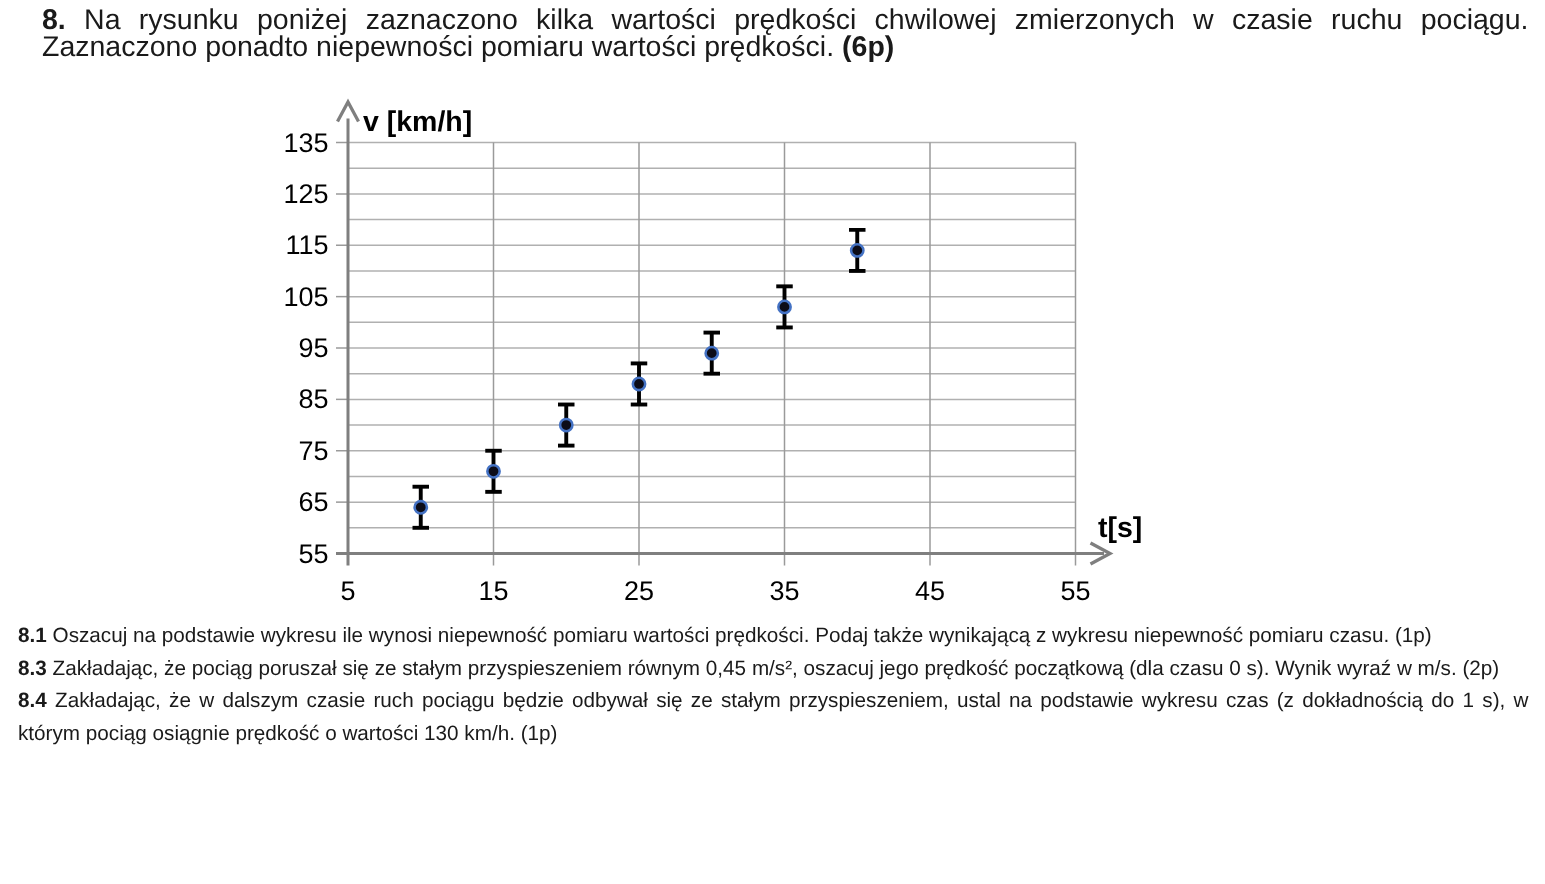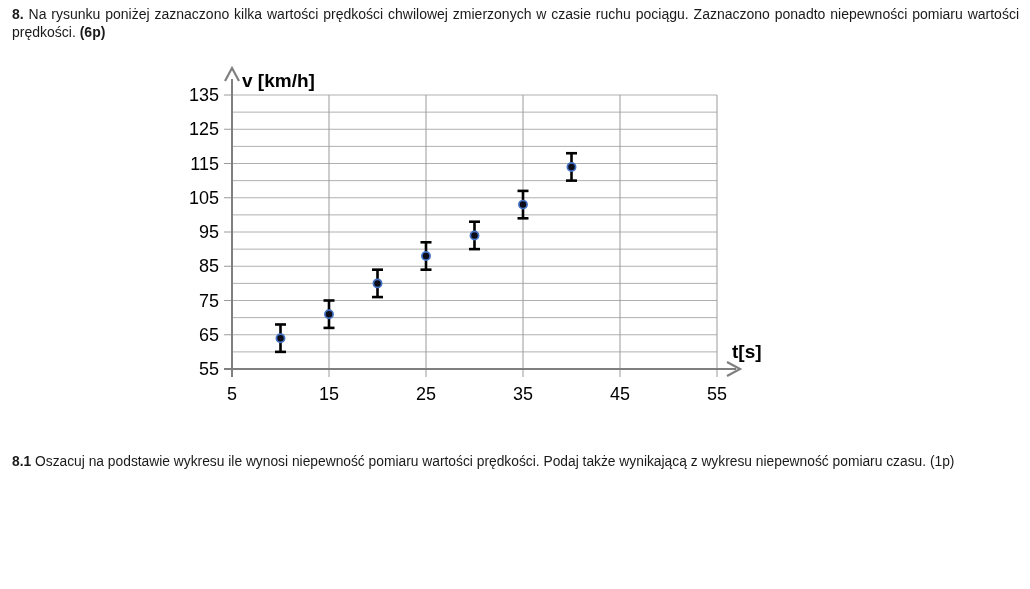--- a/index.html
+++ b/index.html
@@ -7,39 +7,39 @@
     position: relative;
     width: 1030px;
     height: 589px;
     background: #ffffff;
     font-family: "Liberation Sans", sans-serif;
     color: #1a1a1a;
     overflow: hidden;
   }
   .problem-statement {
     position: absolute;
-    left: 12px; right: 11px; top: 5px;
+    left: 28px; right: 11px; top: 5px;
     margin: 0;
-    font-size: 14px;
+    font-size: 19px;
     line-height: 18px;
     text-align: justify;
   }
   .problem-statement .num, .problem-statement .pts { font-weight: bold; }
   .chart-wrap {
     position: absolute;
     left: 150px; top: 55px;
     width: 640px; height: 355px;
   }
   svg text {
     font-family: "Liberation Sans", sans-serif;
     fill: #000000;
   }
   .subquestions {
     position: absolute;
-    left: 12px; right: 11px; top: 451px;
+    left: 12px; right: 11px; top: 413px;
   }
   .subquestions p {
     margin: 0;
     font-size: 13.8px;
     line-height: 21.5px;
     text-align: justify;
   }
   .subquestions .num { font-weight: bold; }
 </style>
 </head>
@@ -128,15 +128,17 @@
         <circle cx="373" cy="149.60000000000002" r="4.1" fill="#0c0c18" stroke="#4472c4" stroke-width="1.7"></circle>
         <line x1="421.5" y1="98.22500000000002" x2="421.5" y2="125.625" stroke="#000000" stroke-width="2.6"></line>
         <line x1="416" y1="98.22500000000002" x2="427" y2="98.22500000000002" stroke="#000000" stroke-width="2.6"></line>
         <line x1="416" y1="125.625" x2="427" y2="125.625" stroke="#000000" stroke-width="2.6"></line>
         <circle cx="421.5" cy="111.92500000000001" r="4.1" fill="#0c0c18" stroke="#4472c4" stroke-width="1.7"></circle>
       </svg>
   </div>
 
   <div class="subquestions">
     <p><span class="num">8.1</span><span> Oszacuj na podstawie wykresu ile wynosi niepewność pomiaru wartości prędkości. Podaj także wynikającą z wykresu niepewność pomiaru czasu. (1p)</span></p>
+    <p><span class="num">8.3</span><span> Zakładając, że pociąg poruszał się ze stałym przyspieszeniem równym 0,45 m/s², oszacuj jego prędkość początkową (dla czasu 0 s). Wynik wyraź w m/s. (2p)</span></p>
+    <p><span class="num">8.4</span><span> Zakładając, że w dalszym czasie ruch pociągu będzie odbywał się ze stałym przyspieszeniem, ustal na podstawie wykresu czas (z dokładnością do 1 s), w którym pociąg osiągnie prędkość o wartości 130 km/h. (1p)</span></p>
   </div>
 
 </div>
 
 </body></html>

